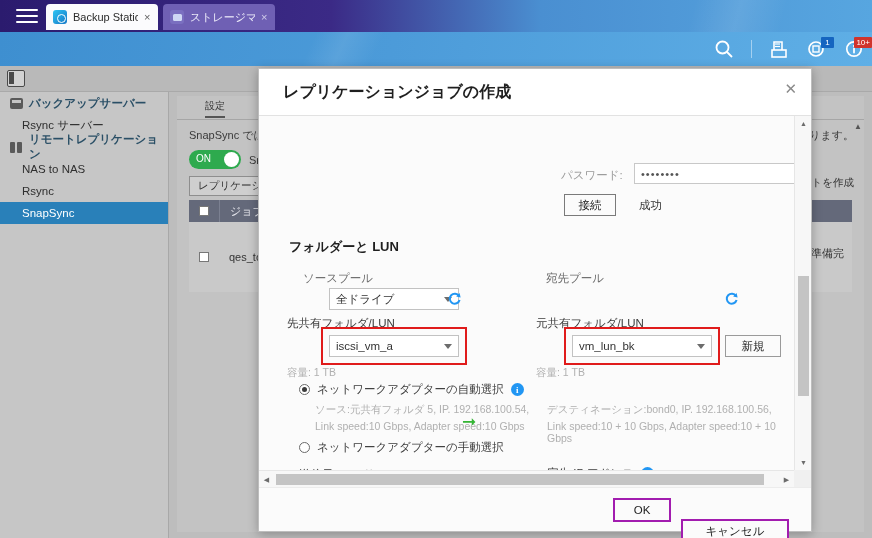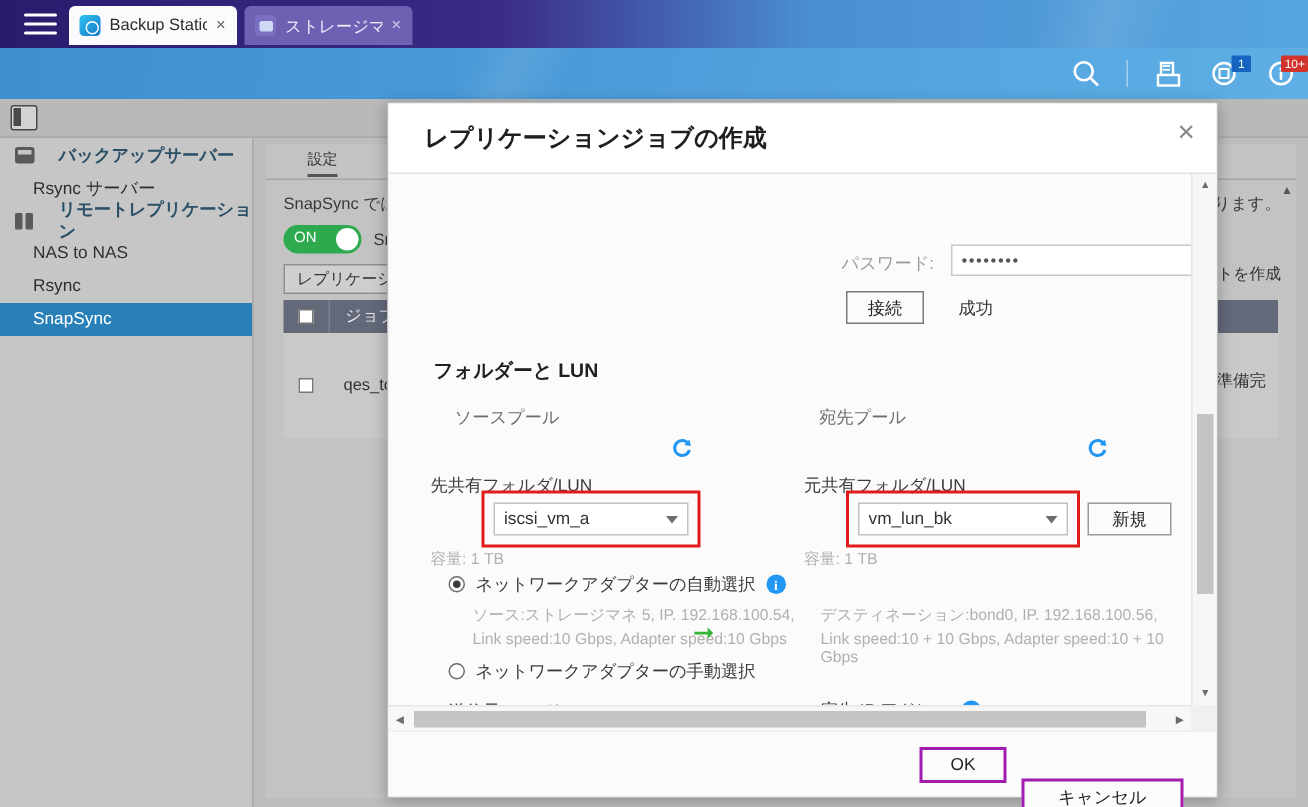--- a/index.html
+++ b/index.html
@@ -74,21 +74,21 @@
     position:absolute; left:7px; top:4px; width:18px; height:17px;
     border:1.5px solid #4a4a4a; border-radius:2px; background:#d2d2d2; cursor:pointer;
   }
   .panel-ico::before{content:"";position:absolute;left:1px;top:1px;width:5px;height:12px;background:#4a4a4a;}
 
   
   .sidebar {
     position:absolute; left:0; top:92px; width:168px; height:446px;
     background:#c6c6c6; font-size:11.5px; color:#2f2f2f;
   }
-  .side-item { height:22px; display:flex; align-items:center; padding-left:10px; gap:16px; cursor:pointer; }
+  .side-item { height:22px; display:flex; align-items:center; padding-left:10px; gap:6px; cursor:pointer; }
   .side-item.group { font-weight:bold; color:#2a4f66; }
   .side-item.selected { background:#2980b9; color:#fff; }
   .side-item.child { padding-left:22px; }
   .side-ico { width:13px; height:11px; flex:0 0 13px; position:relative; }
   .ico-server { background:#5a5a5a; border-radius:2px; }
   .ico-server::after{content:"";position:absolute;left:2px;top:2px;width:9px;height:3px;background:#c6c6c6;}
   .ico-remote { background:transparent; }
   .ico-remote::before,.ico-remote::after{
     content:"";position:absolute;top:0;width:5px;height:11px;background:#5a5a5a;border-radius:1px;}
   .ico-remote::before{left:0;} .ico-remote::after{left:7px;}
@@ -347,41 +347,45 @@
       <div class="dlg-scrollarea">
 
         <div class="pw-label">パスワード:</div>
         <div class="pw-input">••••••••</div>
         <div class="connect-btn">接続</div>
         <div class="connect-status">成功</div>
 
         <div class="sec-title">フォルダーと LUN</div>
 
         <div class="lbl" style="left:44px; top:155px;">ソースプール</div>
+        <div class="sel" style="left:70px; top:172px; width:130px;">
+          <span class="sel-txt">全ドライブ</span>
+          <span class="caret"></span>
+        </div>
         <div class="refresh-ico" style="left:188px; top:175px;">
           <svg viewBox="0 0 15 15" width="15" height="15">
             <path d="M12 5 A5 5 0 1 0 12.6 9" fill="none" stroke="#2196f3" stroke-width="2"></path>
             <polygon points="12.6,2 13.6,6.4 9.2,5.6" fill="#2196f3"></polygon>
           </svg>
         </div>
 
         <div class="lbl lbl-dark" style="left:28px; top:200px;">先共有フォルダ/LUN</div>
         <div class="sel" style="left:70px; top:219px; width:130px;">
           <span class="sel-txt">iscsi_vm_a</span>
           <span class="caret"></span>
         </div>
         <div class="hl-box" style="left:62px; top:211px; width:146px; height:38px;"></div>
         <div class="cap" style="left:28px; top:250px;">容量: 1 TB</div>
 
         <div class="radio-row" style="left:40px; top:266px;">
           <span class="radio on"></span>
           <span>ネットワークアダプターの自動選択</span>
           <span class="info-ico">i</span>
         </div>
-        <div class="cap" style="left:56px; top:287px;">ソース:ストレージマネ 5, IP. 192.168.100.54,</div>
+        <div class="cap" style="left:56px; top:287px;">ソース:元共有フォルダ 5, IP. 192.168.100.54,</div>
         <div class="cap" style="left:56px; top:304px;">Link speed:10 Gbps, Adapter speed:10 Gbps</div>
         <div class="radio-row" style="left:40px; top:324px;">
           <span class="radio"></span>
           <span>ネットワークアダプターの手動選択</span>
         </div>
 
         <div class="lbl lbl-dark" style="left:40px; top:351px;">送信元 IP アドレス</div>
 
         <div class="arrow-green" style="left:203px; top:297px;">➞</div>
 

